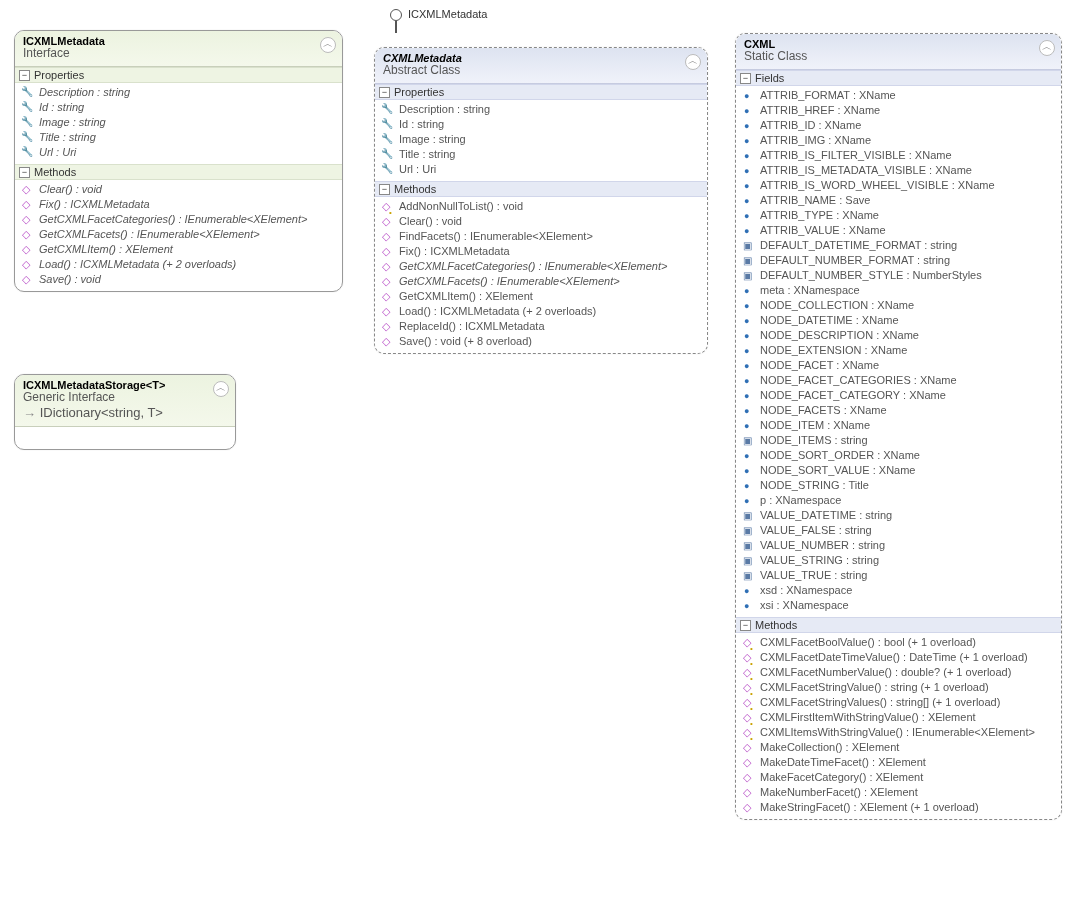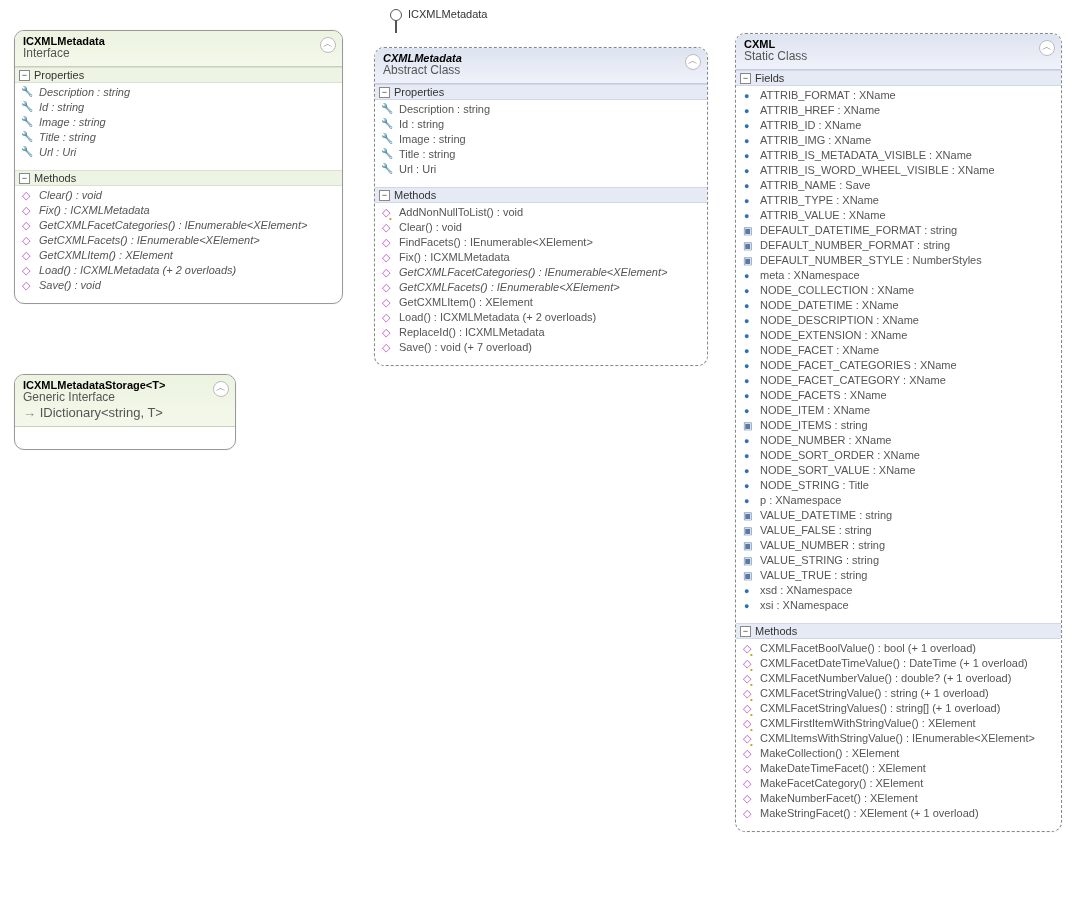--- a/index.html
+++ b/index.html
@@ -51,21 +51,21 @@
     padding: 1px 6px 1px 4px;
     font-size: 11px;
     color: #333;
     display: flex;
     align-items: center;
     gap: 4px;
   }
   .section-hdr.green { background: #eef4e3; border-top: 1px solid #d9e1cc; border-bottom: 1px solid #d9e1cc;}
   .section-hdr.blue  { background: #e6eaf5; border-top: 1px solid #d1d6ea; border-bottom: 1px solid #d1d6ea;}
   .toggle { width:9px; height:9px; border:1px solid #888; display:inline-flex; align-items:center; justify-content:center; font-size:9px; line-height:1; background:#fff; color:#333;}
-  ul.members { list-style:none; margin:0; padding: 2px 0 10px 0;}
+  ul.members { list-style:none; margin:0; padding: 2px 0 4px 0;}
   ul.members li {
     padding: 0 8px 0 24px;
     line-height: 15px;
     font-size: 11px;
     color: #555;
     position: relative;
     white-space: nowrap;
     font-style: italic;
   }
   ul.members.noitalic li { font-style: normal; }
@@ -171,59 +171,59 @@
     <ul class="members noitalic">
       <li><span class="icon ic-method key"></span><span>AddNonNullToList() : void</span></li>
       <li><span class="icon ic-method"></span><span>Clear() : void</span></li>
       <li><span class="icon ic-method"></span><span>FindFacets() : IEnumerable&lt;XElement&gt;</span></li>
       <li><span class="icon ic-method"></span><span>Fix() : ICXMLMetadata</span></li>
       <li style="font-style:italic;"><span class="icon ic-method"></span><span>GetCXMLFacetCategories() : IEnumerable&lt;XElement&gt;</span></li>
       <li style="font-style:italic;"><span class="icon ic-method"></span><span>GetCXMLFacets() : IEnumerable&lt;XElement&gt;</span></li>
       <li><span class="icon ic-method"></span><span>GetCXMLItem() : XElement</span></li>
       <li><span class="icon ic-method"></span><span>Load() : ICXMLMetadata (+ 2 overloads)</span></li>
       <li><span class="icon ic-method"></span><span>ReplaceId() : ICXMLMetadata</span></li>
-      <li><span class="icon ic-method"></span><span>Save() : void (+ 7 overload)</span></li>
+      <li><span class="icon ic-method"></span><span>Save() : void (+ 8 overload)</span></li>
     </ul>
   </div>
 
   <div class="box dashed" style="left:735px; top:33px; width:325px;">
     <div class="header blue">
       <div class="title">CXML</div>
       <div class="subtitle">Static Class</div>
       <div class="collapse">︿</div>
     </div>
     <div class="section-hdr blue">
       <span class="toggle">−</span>
       <span>Fields</span>
     </div>
     <ul class="members noitalic" id="cxml-fields">
         <li><span class="icon ic-field"></span><span>ATTRIB_FORMAT : XName</span></li>
         <li><span class="icon ic-field"></span><span>ATTRIB_HREF : XName</span></li>
         <li><span class="icon ic-field"></span><span>ATTRIB_ID : XName</span></li>
         <li><span class="icon ic-field"></span><span>ATTRIB_IMG : XName</span></li>
+        <li><span class="icon ic-field"></span><span>ATTRIB_IS_FILTER_VISIBLE : XName</span></li>
         <li><span class="icon ic-field"></span><span>ATTRIB_IS_METADATA_VISIBLE : XName</span></li>
         <li><span class="icon ic-field"></span><span>ATTRIB_IS_WORD_WHEEL_VISIBLE : XName</span></li>
         <li><span class="icon ic-field"></span><span>ATTRIB_NAME : Save</span></li>
         <li><span class="icon ic-field"></span><span>ATTRIB_TYPE : XName</span></li>
         <li><span class="icon ic-field"></span><span>ATTRIB_VALUE : XName</span></li>
         <li><span class="icon ic-const"></span><span>DEFAULT_DATETIME_FORMAT : string</span></li>
         <li><span class="icon ic-const"></span><span>DEFAULT_NUMBER_FORMAT : string</span></li>
         <li><span class="icon ic-const"></span><span>DEFAULT_NUMBER_STYLE : NumberStyles</span></li>
         <li><span class="icon ic-field"></span><span>meta : XNamespace</span></li>
         <li><span class="icon ic-field"></span><span>NODE_COLLECTION : XName</span></li>
         <li><span class="icon ic-field"></span><span>NODE_DATETIME : XName</span></li>
         <li><span class="icon ic-field"></span><span>NODE_DESCRIPTION : XName</span></li>
         <li><span class="icon ic-field"></span><span>NODE_EXTENSION : XName</span></li>
         <li><span class="icon ic-field"></span><span>NODE_FACET : XName</span></li>
         <li><span class="icon ic-field"></span><span>NODE_FACET_CATEGORIES : XName</span></li>
         <li><span class="icon ic-field"></span><span>NODE_FACET_CATEGORY : XName</span></li>
         <li><span class="icon ic-field"></span><span>NODE_FACETS : XName</span></li>
         <li><span class="icon ic-field"></span><span>NODE_ITEM : XName</span></li>
         <li><span class="icon ic-const"></span><span>NODE_ITEMS : string</span></li>
-        <li><span class="icon ic-field"></span><span>NODE_NUMBER : XName</span></li>
         <li><span class="icon ic-field"></span><span>NODE_SORT_ORDER : XName</span></li>
         <li><span class="icon ic-field"></span><span>NODE_SORT_VALUE : XName</span></li>
         <li><span class="icon ic-field"></span><span>NODE_STRING : Title</span></li>
         <li><span class="icon ic-field"></span><span>p : XNamespace</span></li>
         <li><span class="icon ic-const"></span><span>VALUE_DATETIME : string</span></li>
         <li><span class="icon ic-const"></span><span>VALUE_FALSE : string</span></li>
         <li><span class="icon ic-const"></span><span>VALUE_NUMBER : string</span></li>
         <li><span class="icon ic-const"></span><span>VALUE_STRING : string</span></li>
         <li><span class="icon ic-const"></span><span>VALUE_TRUE : string</span></li>
         <li><span class="icon ic-field"></span><span>xsd : XNamespace</span></li>

